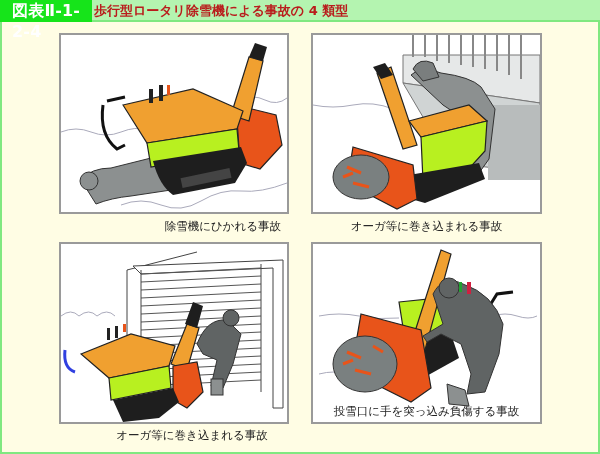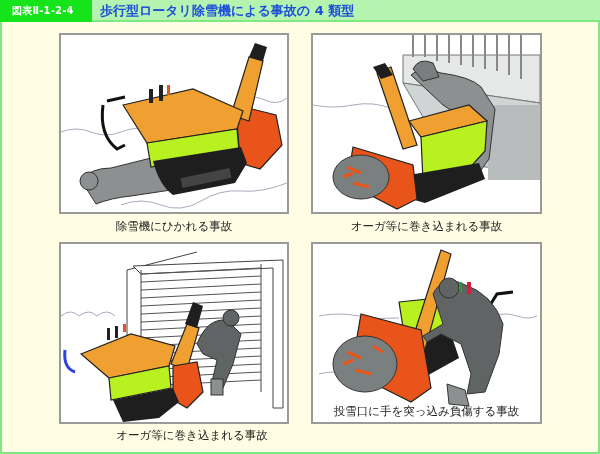--- a/index.html
+++ b/index.html
@@ -18,26 +18,26 @@
     }
     .header {
       position: absolute; left: 0; top: 0; width: 600px; height: 22px;
       background: #b4f4b0;
       border-bottom: 2px solid #80e880;
       box-sizing: border-box;
     }
     .fig-label {
       position: absolute; left: 0; top: 0; height: 22px; width: 92px;
       background: #16e41a; color: #ffffff;
-      font-size: 10px; line-height: 21px; padding-left: 12px; box-sizing: border-box;
+      font-size: 16px; line-height: 21px; padding-left: 12px; box-sizing: border-box;
       font-weight: bold; letter-spacing: 0.2px;
     }
     .fig-title {
-      position: absolute; left: 100px; top: 0; height: 22px;
-      font-size: 13px; line-height: 21px; color: #1d4ed8; font-weight: bold;
+      position: absolute; left: 94px; top: 0; height: 22px;
+      font-size: 13px; line-height: 21px; color: #b91c1c; font-weight: bold;
     }
     .panel {
       position: absolute; box-sizing: border-box;
       border: 2px solid #9a9a9a; background: #ffffff; overflow: hidden;
     }
     .panel svg { position: absolute; left: 0; top: 0; }
     .caption {
       position: absolute; font-size: 11.5px; color: #222222; text-align: center;
       white-space: nowrap;
     }
@@ -73,21 +73,21 @@
     <path d="M92 126 l88 -14 l6 16 l-12 20 l-62 12 q-14 -10 -20 -34 z" fill="#1e1e1e"></path>
     <rect x="120" y="138" width="50" height="10" fill="#444" transform="rotate(-12 145 143)"></rect>
 
     <path d="M42 70 q-4 30 14 44 l8 -4" stroke="#111" stroke-width="3" fill="none"></path>
     <path d="M46 66 l18 -4" stroke="#111" stroke-width="3"></path>
     <rect x="88" y="54" width="4" height="14" fill="#222"></rect>
     <rect x="98" y="50" width="4" height="16" fill="#222"></rect>
     <rect x="106" y="50" width="3" height="10" fill="#e8541a"></rect>
   </svg>
 </div>
-<div class="caption" style="left:59px; top:219px; width:230px;">除雪機にひかれる事故</div>
+<div class="caption" style="left:51px; top:219px; width:230px;text-align:right;">除雪機にひかれる事故</div>
 
 <div class="panel" style="left:311px; top:33px; width:231px; height:181px;">
   <svg width="227" height="177" viewBox="0 0 227 177">
 
     <path d="M90 20 l137 0 l0 48 l-137 -20 z" fill="#e6e8e8" stroke="#777" stroke-width="1"></path>
     <path d="M90 48 l137 20 l0 70 l-90 -10 z" fill="#d0d4d4" stroke="#777" stroke-width="1"></path>
     <rect x="175" y="70" width="52" height="75" fill="#b8bcbc"></rect>
     <g stroke="#888" stroke-width="2">
       <line x1="100" y1="0" x2="100" y2="22"></line>
         <line x1="112" y1="0" x2="112" y2="22"></line>

